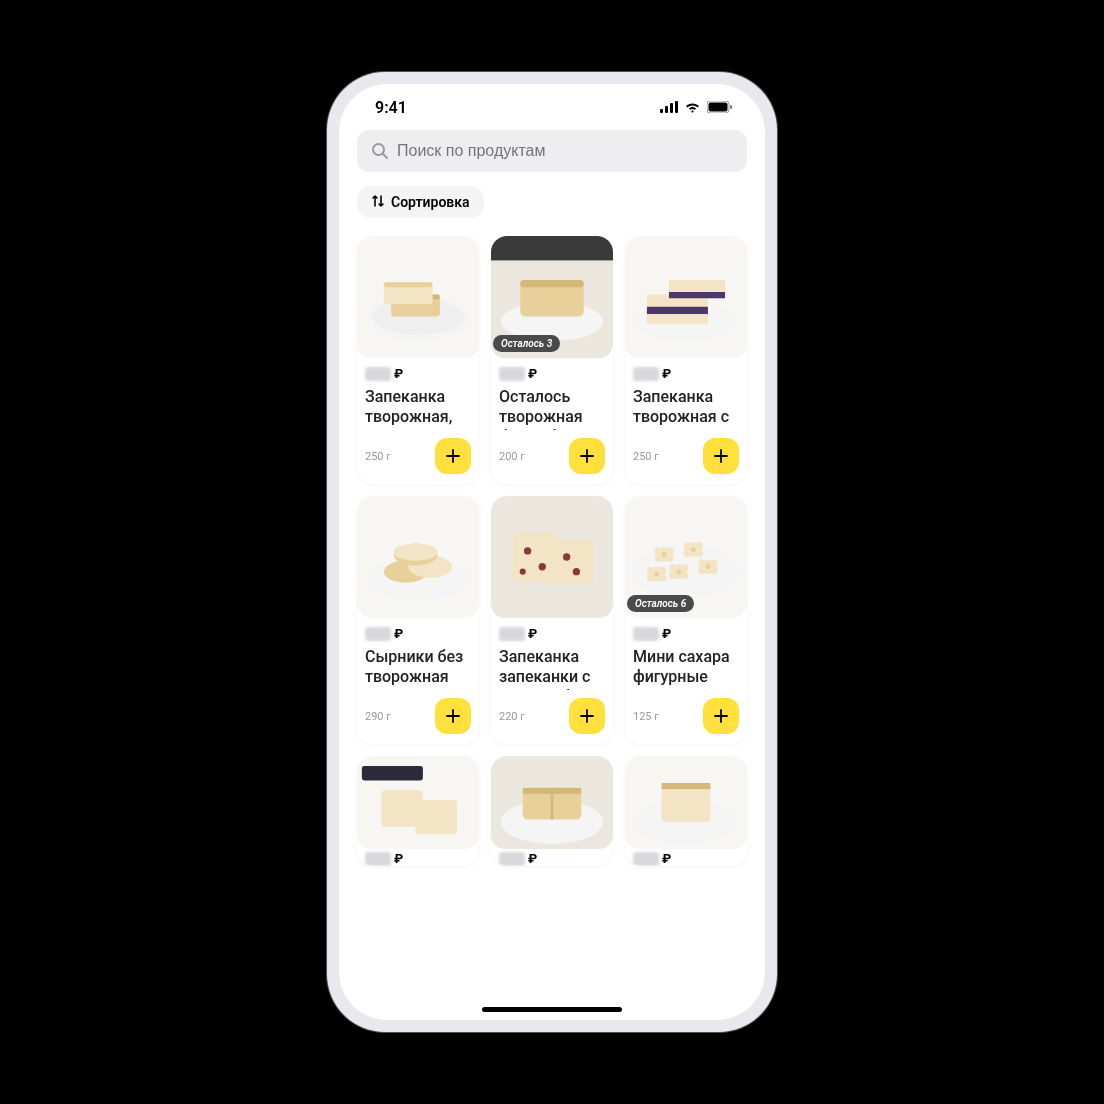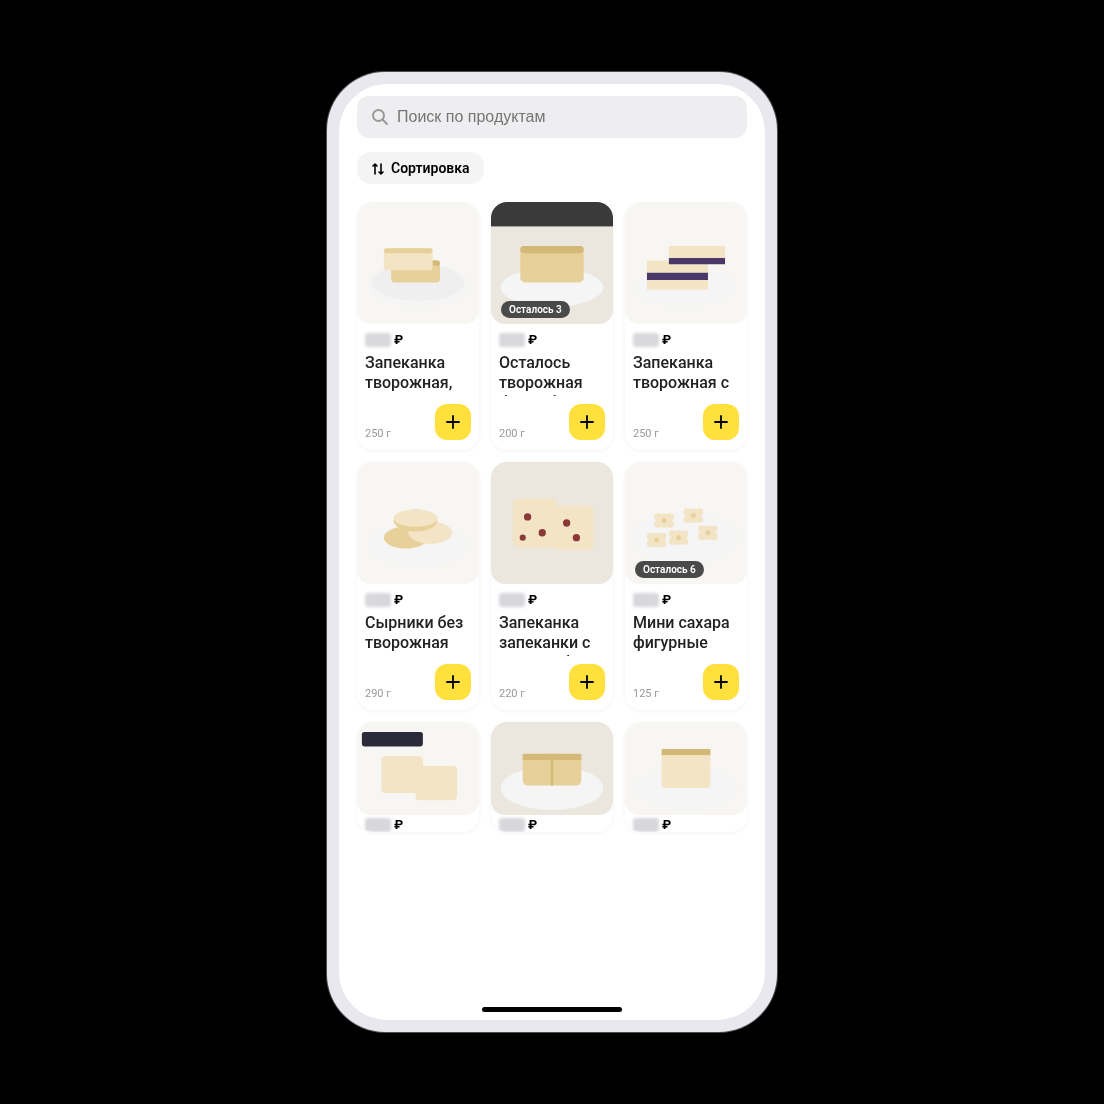--- a/index.html
+++ b/index.html
@@ -56,41 +56,41 @@
   justify-content: center;
   cursor: pointer;
 }
 .page-title {
   flex: 1;
   text-align: center;
   font-size: 18px;
   font-weight: 700;
 }
 .search-bar {
-  margin: 12px 18px 14px;
+  margin: 0 18px 14px;
   background: #eeeef0;
   border-radius: 12px;
   height: 42px;
   display: flex;
   align-items: center;
   padding: 0 14px;
   gap: 8px;
 }
 .search-bar input {
   border: none;
   background: transparent;
   font-size: 16px;
   color: #888;
   flex: 1;
   outline: none;
 }
 .sort-btn {
   margin: 0 18px 18px;
   display: inline-flex;
-  align-items: flex-end;
+  align-items: flex-start;
   gap: 6px;
   background: #f4f4f5;
   border-radius: 14px;
   padding: 8px 14px;
   font-size: 14px;
   font-weight: 600;
   cursor: pointer;
   align-self: flex-start;
 }
 .content {
@@ -115,27 +115,28 @@
   width: 100%;
   aspect-ratio: 1/1;
   border-radius: 14px;
   position: relative;
   overflow: hidden;
 }
 .food-svg { width: 100%; height: 100%; display: block; }
 .badge {
   position: absolute;
   bottom: 6px;
-  left: 10px;
+  left: 2px;
   background: #4a4a4a;
   color: #fff;
   font-size: 10px;
   font-weight: 600;
   padding: 3px 8px;
   border-radius: 10px;
+  font-style: italic;
 }
 .card-body { padding: 8px 8px 10px; display: flex; flex-direction: column; flex: 1; }
 .price-row { display: flex; align-items: center; gap: 3px; margin-bottom: 6px; }
 .price-blur {
   width: 26px;
   height: 14px;
   background: #d8d8dc;
   border-radius: 3px;
   filter: blur(1.5px);
 }
@@ -144,21 +145,21 @@
   font-size: 16px;
   line-height: 1.25;
   color: #222;
   font-weight: 500;
   height: 43px;
   overflow: hidden;
 }
 .card-footer {
   display: flex;
   justify-content: space-between;
-  align-items: flex-end;
+  align-items: center;
   margin-top: auto;
   padding-top: 8px;
 }
 .weight { font-size: 11px; color: #999; }
 .add-btn {
   width: 36px;
   height: 36px;
   background: #ffe03d;
   border-radius: 12px;
   display: flex;
@@ -186,20 +187,39 @@
   background: #000;
   border-radius: 3px;
 }
 </style>
 </head>
 <body>
 
 <div class="phone-frame">
   <div class="screen">
 
+    <div class="status-bar">
+      <span>9:41</span>
+      <div class="status-icons">
+        <svg width="18" height="12" viewBox="0 0 18 12">
+            <rect x="0" y="8" width="3" height="4" rx="1" fill="#000"></rect>
+            <rect x="5" y="5" width="3" height="7" rx="1" fill="#000"></rect>
+            <rect x="10" y="2" width="3" height="10" rx="1" fill="#000"></rect>
+            <rect x="15" y="0" width="3" height="12" rx="1" fill="#000"></rect>
+          </svg>
+        <svg width="17" height="12" viewBox="0 0 17 12">
+            <path d="M8.5 2.5c2.5 0 4.8 1 6.5 2.6l-1.5 1.5c-1.3-1.3-3.1-2.1-5-2.1s-3.7.8-5 2.1L2 5.1C3.7 3.5 6 2.5 8.5 2.5zm0 3.5c1.4 0 2.7.6 3.6 1.5l-1.5 1.5c-.6-.6-1.3-.9-2.1-.9s-1.5.3-2.1.9L4.9 7.5C5.8 6.6 7.1 6 8.5 6zm0 3.5c.6 0 1 .4 1 1s-.4 1-1 1-1-.4-1-1 .4-1 1-1z" fill="#000"></path>
+          </svg>
+        <svg width="26" height="12" viewBox="0 0 26 12">
+            <rect x="0" y="0" width="22" height="12" rx="3" fill="none" stroke="#000" stroke-width="1" opacity="0.4"></rect>
+            <rect x="1.5" y="1.5" width="19" height="9" rx="2" fill="#000"></rect>
+            <rect x="23" y="4" width="2" height="4" rx="1" fill="#000" opacity="0.5"></rect>
+          </svg>
+      </div>
+    </div>
 
 
     <div class="search-bar">
       <svg width="18" height="18" viewBox="0 0 18 18">
           <circle cx="7.5" cy="7.5" r="5.5" stroke="#999" stroke-width="2" fill="none"></circle>
           <line x1="12" y1="12" x2="16" y2="16" stroke="#999" stroke-width="2" stroke-linecap="round"></line>
         </svg>
       <input type="text" placeholder="Поиск по продуктам" style="">
     </div>
 

